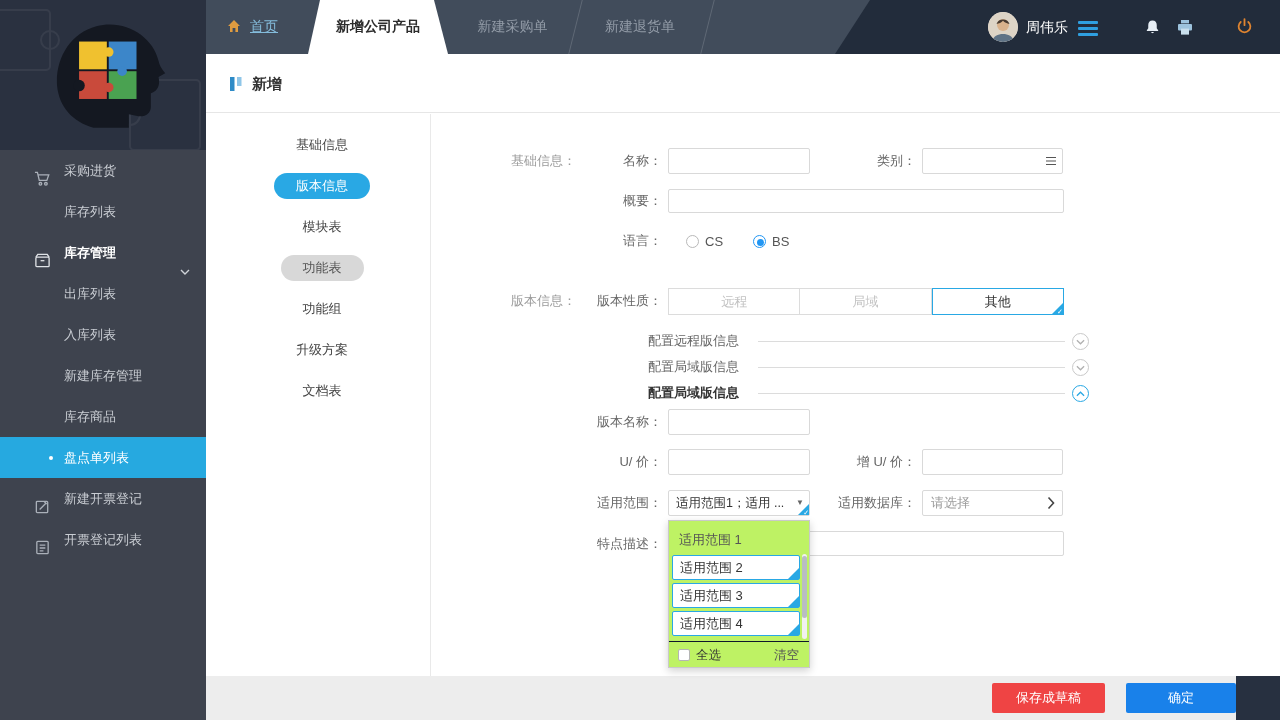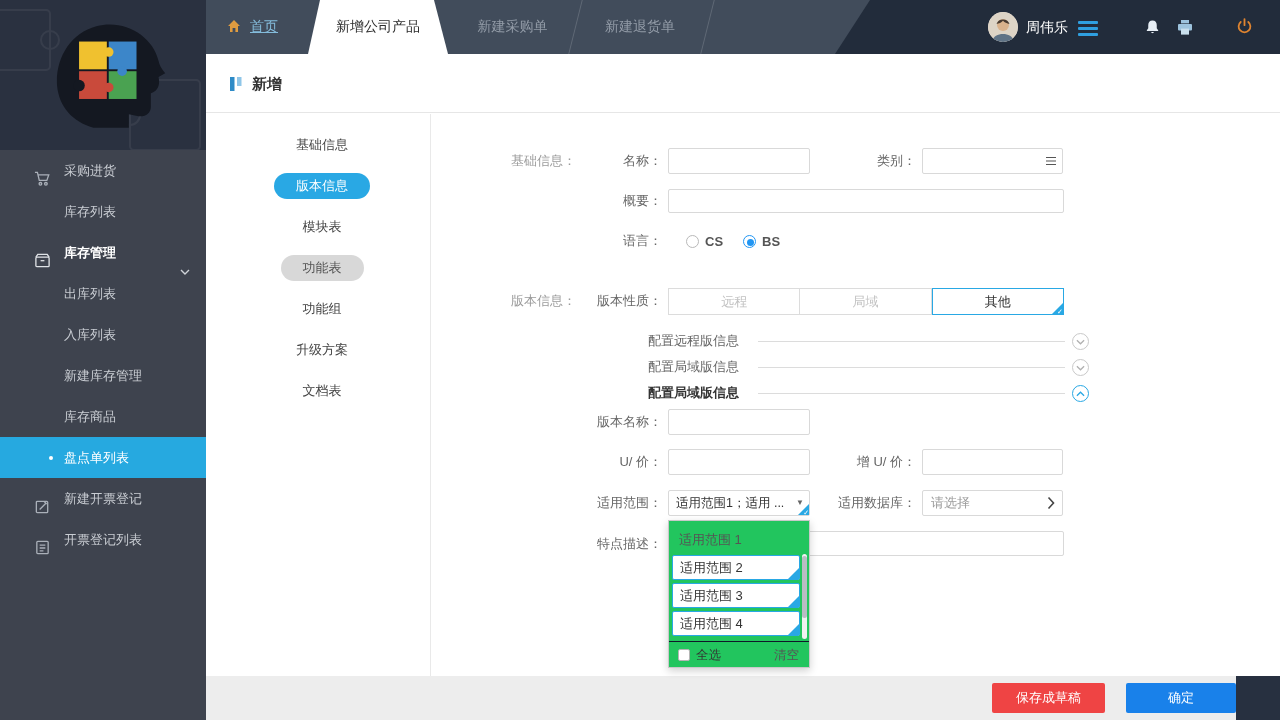--- a/index.html
+++ b/index.html
@@ -22,21 +22,21 @@
   .bullet{position:absolute;left:49px;top:19px;width:4px;height:4px;border-radius:50%;background:#fff;}
 
   
   .topbar{position:absolute;left:206px;top:0;width:1074px;height:54px;background:#222c3b;}
   .tabstrip{position:absolute;left:0;top:0;width:664px;height:54px;background:#414c5b;
             clip-path:polygon(0 0,100% 0,calc(100% - 35px) 100%,0 100%);}
   .tab-home{position:absolute;left:20px;top:0;height:100%;display:flex;align-items:center;gap:8px;
             font-size:14px;color:#84bcdc;cursor:pointer;text-decoration:underline;}
   .tab-active{position:absolute;left:102px;top:0;width:140px;height:100%;background:#fff;
               clip-path:polygon(12px 0,126px 0,100% 100%,0 100%);display:flex;align-items:center;
-              justify-content:center;font-size:14px;font-weight:400;color:#2d2d2d;cursor:pointer;}
+              justify-content:center;font-size:14px;font-weight:700;color:#2d2d2d;cursor:pointer;}
   .tab{position:absolute;top:0;height:100%;display:flex;align-items:center;justify-content:center;
        font-size:14px;color:#939ca8;cursor:pointer;}
   .t2{left:244px;width:125px;}
   .t3{left:369px;width:130px;}
   .tabdiv{position:absolute;top:0;height:100%;width:1px;background:rgba(255,255,255,.16);transform:skewX(-14deg);}
   .d1{left:369px;} .d2{left:501px;}
   .tb-user{position:absolute;left:782px;top:12px;width:30px;height:30px;border-radius:50%;overflow:hidden;cursor:pointer;background:#e6ddd1;}
   .tb-name{position:absolute;left:820px;top:0;height:54px;line-height:54px;color:#fff;font-size:14px;cursor:pointer;}
   .hamburger{position:absolute;left:872px;top:21px;width:20px;cursor:pointer;}
   .hamburger i{display:block;height:2.5px;background:#2f9fe0;margin-bottom:3.5px;border-radius:1px;}
@@ -55,21 +55,21 @@
   .step.active .pill{background:#29a8e4;color:#fff;}
   .step.gray .pill{background:#d8d8d8;color:#555;}
   .vdivider{position:absolute;left:224px;top:60px;width:1px;height:562px;background:#e9e9e9;}
 
   .fsection{position:absolute;width:120px;height:26px;line-height:26px;text-align:right;font-size:13px;color:#9b9b9b;}
   .flabel{position:absolute;width:120px;height:26px;line-height:26px;text-align:right;font-size:13px;color:#666;}
   .finput{position:absolute;height:26px;border:1px solid #d9d9d9;border-radius:2px;font-size:13px;
           padding:0 7px;color:#333;background:#fff;outline:none;}
   .cat-icon{position:absolute;left:838px;top:100px;width:14px;height:14px;cursor:pointer;}
 
-  .radio-row{position:absolute;left:480px;top:174px;height:26px;display:flex;align-items:center;gap:20px;font-weight:bold;}
+  .radio-row{position:absolute;left:480px;top:174px;height:26px;display:flex;align-items:center;gap:30px;}
   .radio{display:flex;align-items:center;gap:6px;font-size:13px;color:#555;cursor:pointer;}
   .rdot{width:13px;height:13px;border:1px solid #b9b9b9;border-radius:50%;position:relative;background:#fff;}
   .radio.checked .rdot{border-color:#2196f3;}
   .radio.checked .rdot::after{content:"";position:absolute;left:3px;top:3px;width:7px;height:7px;border-radius:50%;background:#2196f3;}
 
   .seg{position:absolute;left:462px;top:234px;width:396px;height:27px;display:flex;}
   .seg-cell{flex:1;border:1px solid #dcdcdc;border-left:none;display:flex;align-items:center;justify-content:center;
             font-size:13px;color:#c2c2c2;cursor:pointer;background:#fff;position:relative;}
   .seg-cell:first-child{border-left:1px solid #dcdcdc;}
   .seg-cell.sel{border:1px solid #29a8e4;color:#333;z-index:2;}
@@ -86,21 +86,21 @@
 
   .selectbox{position:absolute;left:462px;top:436px;width:142px;height:26px;border:1px solid #d9d9d9;
              border-radius:2px;background:#fff;cursor:pointer;}
   .selectbox .val{position:absolute;left:7px;top:0;line-height:24px;font-size:12.5px;color:#333;white-space:nowrap;max-width:122px;overflow:hidden;}
   .selectbox .caret{position:absolute;right:5px;top:0;line-height:24px;font-size:8px;color:#666;font-style:normal;}
   .picker{position:absolute;left:716px;top:436px;width:141px;height:26px;border:1px solid #d9d9d9;
           border-radius:2px;background:#fff;cursor:pointer;}
   .picker .ph{position:absolute;left:8px;top:0;line-height:24px;font-size:13px;color:#9b9b9b;}
   .picker .chev{position:absolute;right:7px;top:5px;}
 
-  .dd-panel{position:absolute;left:462px;top:466px;width:142px;height:148px;background:#22c55e;
+  .dd-panel{position:absolute;left:462px;top:466px;width:142px;height:148px;background:#bef264;
             border:1px solid #c9c9c9;box-shadow:0 3px 8px rgba(0,0,0,.18);z-index:30;}
   .dd-opt{position:absolute;left:0;width:100%;height:26px;line-height:26px;font-size:13px;color:#555;
           padding-left:10px;cursor:pointer;}
   .dd-sel{position:absolute;left:3px;width:128px;height:25px;line-height:23px;font-size:13px;color:#333;
           padding-left:7px;border:1px solid #29a8e4;border-radius:2px;cursor:pointer;background:#fff;}
   .dd-track{position:absolute;right:2px;top:33px;width:5px;height:85px;background:#f1f1f1;border-radius:3px;}
   .dd-thumb{position:absolute;left:0;top:2px;width:5px;height:62px;background:#b9bdc4;border-radius:3px;cursor:pointer;}
   .dd-footer{position:absolute;left:0;right:0;top:120px;height:27px;border-top:1px solid #0f172a;}
   .cb{position:absolute;left:9px;top:7px;width:12px;height:12px;border:1px solid #b5b5b5;border-radius:2px;background:#fff;cursor:pointer;}
   .dd-selectall{position:absolute;left:27px;top:0;line-height:26px;font-size:12.5px;color:#333;cursor:pointer;}

